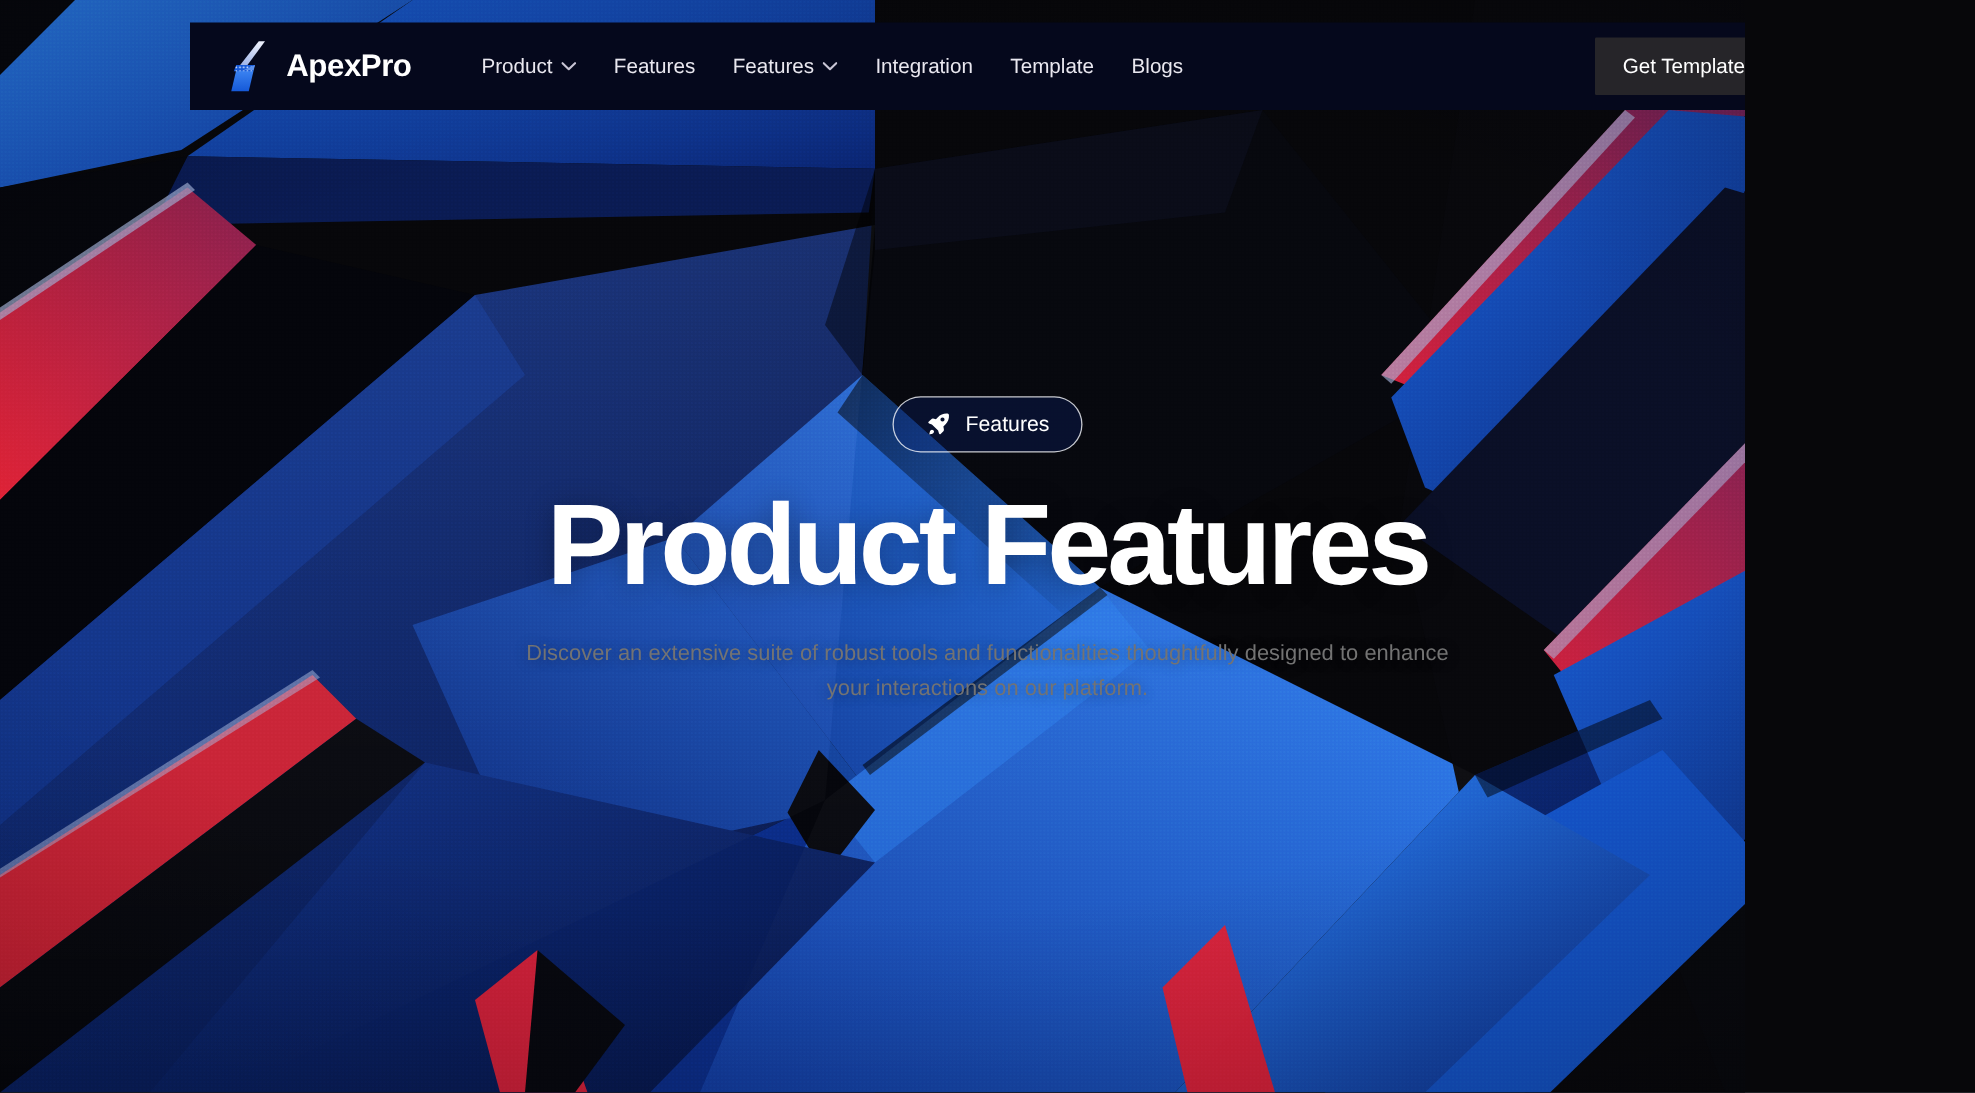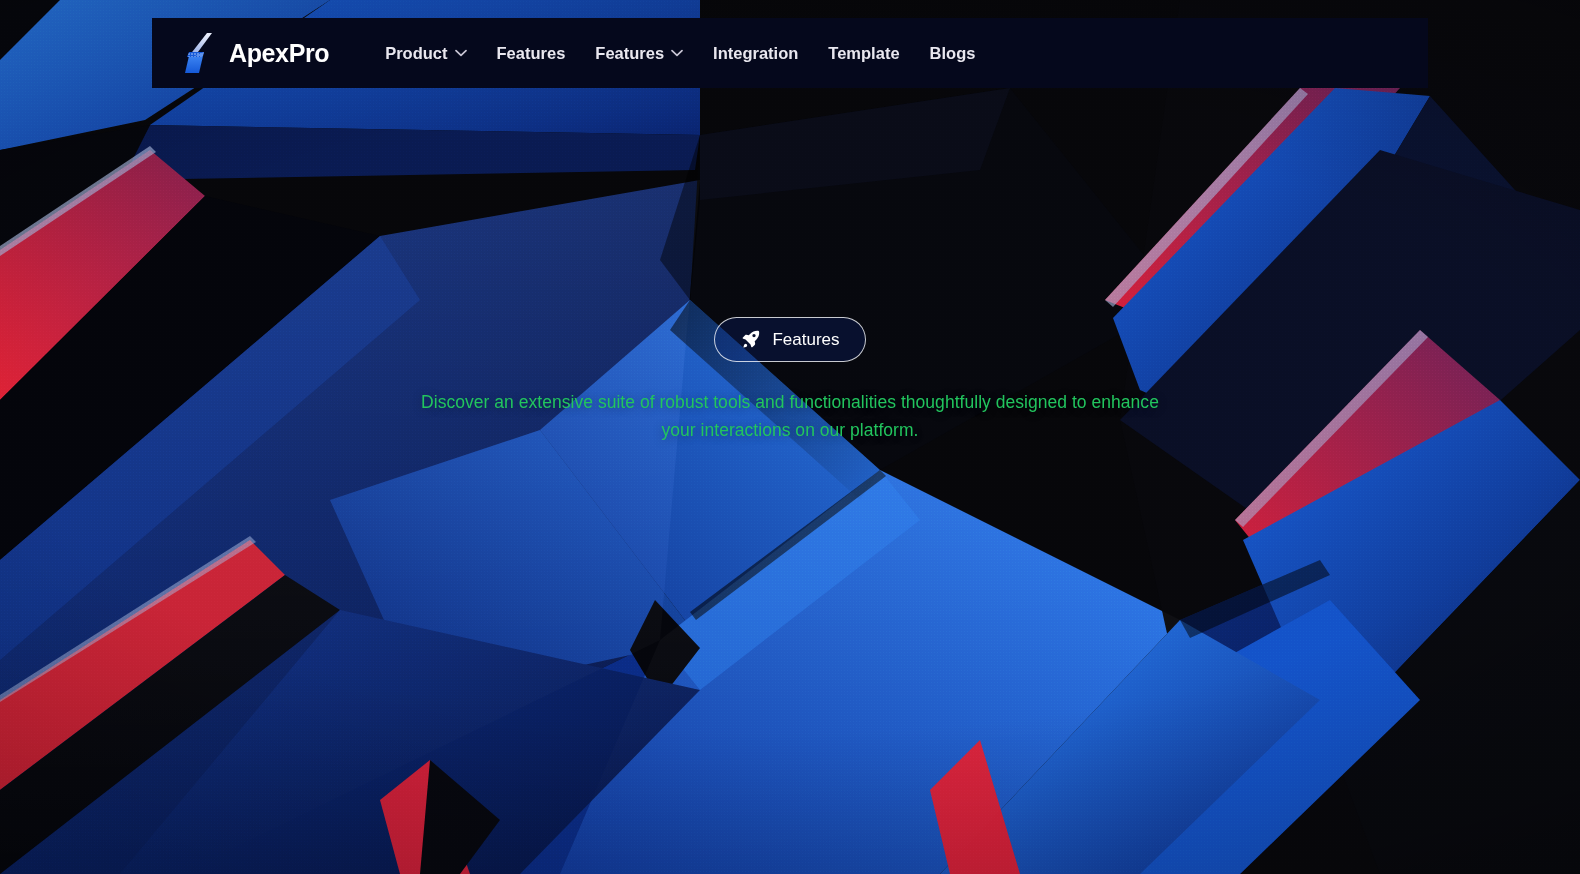--- a/index.html
+++ b/index.html
@@ -4,21 +4,21 @@
 <style>
   * { margin:0; padding:0; box-sizing:border-box; }
   html, body {
     width:1580px; height:874px;
     background:#07070a;
     overflow:hidden;
     font-family:"Liberation Sans", sans-serif;
     -webkit-font-smoothing:antialiased;
   }
 
-  #stage { position:relative; width:1580px; height:874px; overflow:hidden; background:#07070a; }
+  #stage { position:relative; width:1396px; height:874px; overflow:hidden; background:#07070a; }
 
   
   #bg-art { position:absolute; inset:0; width:1580px; height:874px; display:block; }
   #bg-grain {
     position:absolute; inset:0; pointer-events:none; opacity:.16;
     background-image:radial-gradient(rgba(255,255,255,.40) .6px, transparent .7px);
     background-size:3px 3px;
     mix-blend-mode:overlay;
   }
   #bg-vig {
@@ -34,21 +34,21 @@
     padding:0 10px 0 30px;
     z-index:20;
   }
   .nav-brand { display:flex; align-items:center; gap:11px; flex:0 0 auto; }
   .logo-mark { width:36px; height:42px; display:block; }
   .brand-name {
     color:#fff; font-size:25px; font-weight:700; letter-spacing:-.015em;
     line-height:1; white-space:nowrap;
   }
 
-  .nav-links { display:flex; align-items:flex-end; gap:30px; margin-left:56px; flex:1 1 auto;font-weight:bold; }
+  .nav-links { display:flex; align-items:flex-end; gap:30px; margin-left:56px; flex:1 1 auto; }
   .nav-link {
     display:flex; align-items:center; gap:7px;
     color:#e9e7ef; font-size:16.5px; line-height:1;
     white-space:nowrap; cursor:pointer; user-select:none;
   }
   .chev { width:12px; height:8px; display:block; flex:0 0 auto; opacity:.92; }
 
   #cta-button {
     flex:0 0 auto; margin-left:auto;
     background:#262529; color:#fff;
@@ -80,21 +80,21 @@
 
   #hero-title {
     margin-top:28px;
     color:#fff; font-size:92px; line-height:1; font-weight:700;
     letter-spacing:-.035em; white-space:nowrap;
     text-shadow:0 2px 22px rgba(0,0,0,.30);
   }
 
   #hero-sub {
     margin-top:26px; width:770px;
-    text-align:center; color:#22c55e;
+    text-align:center; color:#737373;
     font-size:17.5px; line-height:1.6; letter-spacing:.002em;
     text-shadow:0 1px 10px rgba(0,0,0,.34);
   }
 </style>
 </head>
 <body>
 
 <div id="stage">
 
   <svg id="bg-art" viewBox="0 0 1580 874" preserveAspectRatio="none" aria-hidden="true">
@@ -266,32 +266,34 @@
       <a class="nav-link">
         <span>Template</span>
       </a>
 
       <a class="nav-link">
         <span>Blogs</span>
       </a>
 
     </div>
 
+    <button id="cta-button">Get Template</button>
   </nav>
 
   <section id="hero">
 
     <div id="hero-badge">
       <svg class="rocket-icon" viewBox="0 0 24 24">
         <g fill="#ffffff">
           <path d="M20.6 2.1c-3.3-.3-6.5 1-8.8 3.3L10 7.2l-2.6-.5c-.6-.1-1.2.1-1.6.5L3.3 9.7c-.5.5-.3 1.3.4 1.5l2.6.8 5.7 5.7.8 2.6c.2.7 1 .9 1.5.4l2.5-2.5c.4-.4.6-1 .5-1.6l-.5-2.6 1.8-1.8c2.3-2.3 3.6-5.5 3.3-8.8-.1-.7-.6-1.2-1.3-1.3zM16 9.4a1.9 1.9 0 1 1 0-3.8 1.9 1.9 0 0 1 0 3.8z"></path>
           <path d="M5.2 17.3c-.9.9-1.3 3.9-1.3 3.9s3-.4 3.9-1.3a1.85 1.85 0 0 0-2.6-2.6z"></path>
         </g>
       </svg>
       <span class="badge-text">Features</span>
     </div>
 
+    <h1 id="hero-title">Product Features</h1>
 
     <p id="hero-sub">Discover an extensive suite of robust tools and functionalities thoughtfully designed to enhance your interactions on our platform.</p>
 
   </section>
 
 </div>
 
 </body></html>

